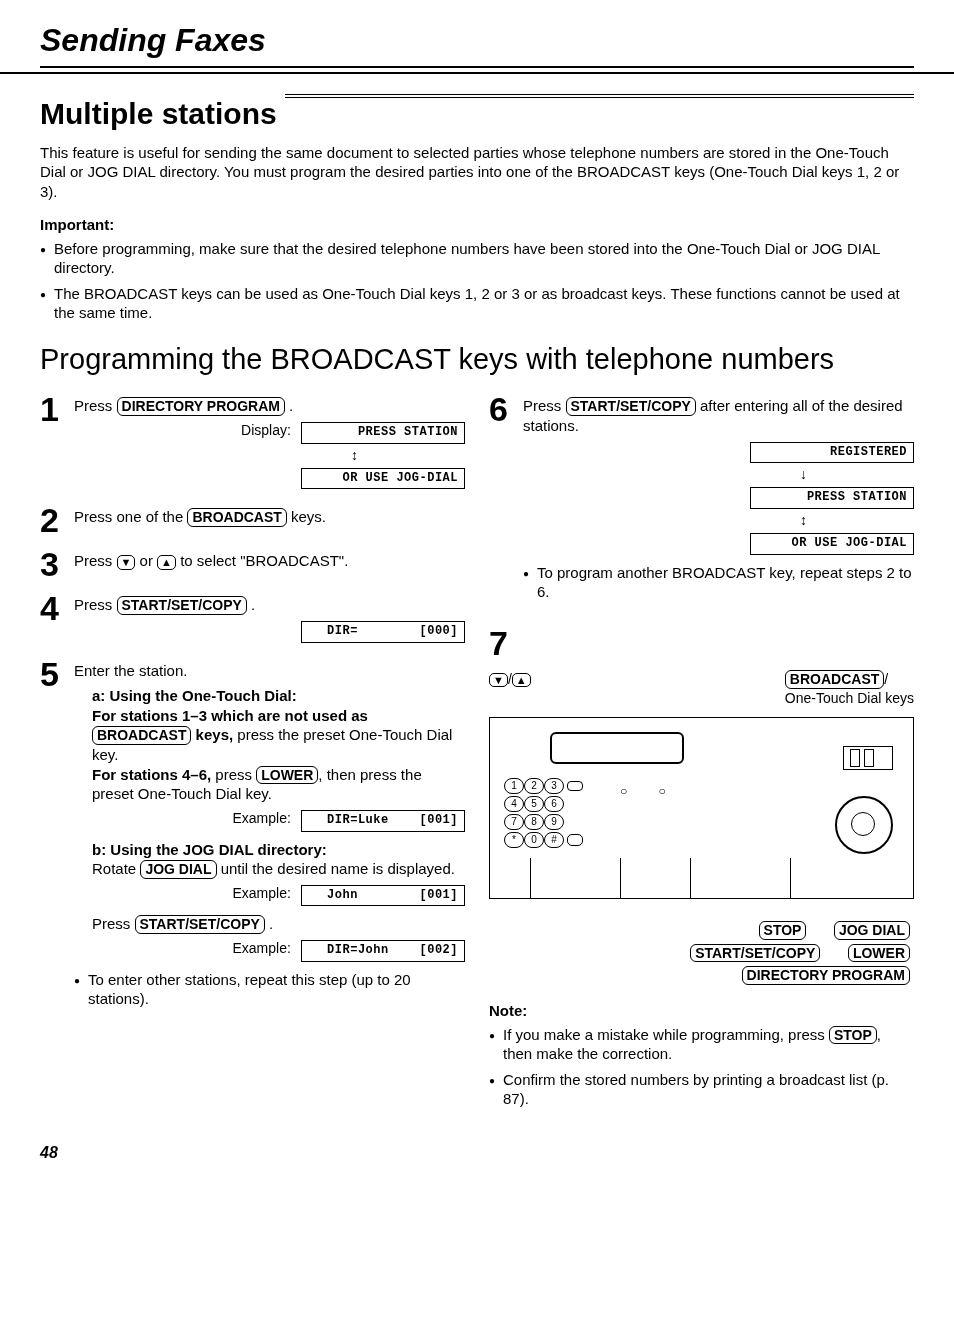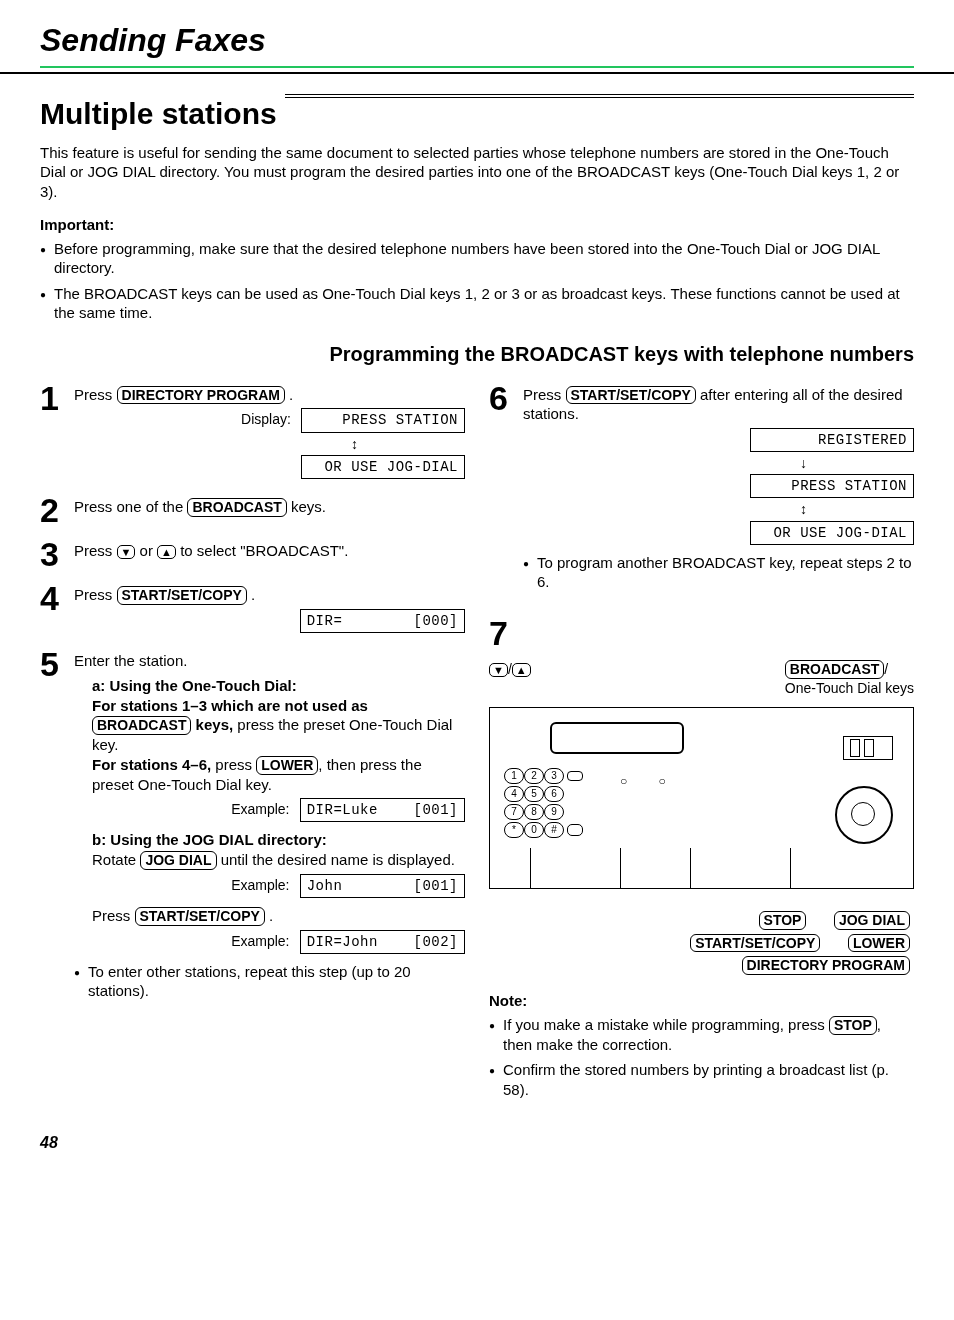--- a/index.html
+++ b/index.html
@@ -9,21 +9,21 @@
     padding: 20px 40px;
     width: 874px;
     color: #000;
     line-height: 1.3;
   }
   h1.page-title {
     font-size: 32px;
     font-weight: bold;
     font-style: italic;
     margin: 0 0 4px 0;
-    border-bottom: 2px solid #22c55e;
+    border-bottom: 2px solid #000000;
     padding-bottom: 4px;
   }
   h1.page-title::before{
     content:"";
   }
   .underline-full {
     border-bottom:2px solid #000;
     margin:0 -40px 20px -40px;
   }
   h2.section-title {
@@ -57,24 +57,23 @@
     margin-bottom:6px;
   }
   ul.bullets li::before {
     content:"●";
     position:absolute;
     left:0;
     font-size:10px;
     top:4px;
   }
   h3.subheading {
-    font-size:20px;
-    font-weight:bold;
+    font-size:29px;
+    font-weight:normal;
     margin:18px 0 14px 0;
-    text-align:right;
   }
   .columns {
     display:flex;
     gap:24px;
   }
   .col {
     flex:1;
   }
   .step {
     display:flex;
@@ -98,25 +97,26 @@
     border-radius:6px;
     padding:0 4px;
     font-weight:bold;
     font-size:14px;
     line-height:1.2;
   }
   .lcd {
     display:inline-block;
     border:1.5px solid #000;
     font-family: "Courier New", monospace;
-    font-size:14px;
+    font-size:12px;
     padding:2px 6px;
     min-width:150px;
     letter-spacing:0.5px;
     white-space:pre;
+    font-weight:bold;
   }
   .display-row {
     text-align:right;
     margin:4px 0;
   }
   .display-label {
     display:inline-block;
     margin-right:6px;
     font-size:14px;
   }
@@ -386,19 +386,19 @@
       <span class="keycap">JOG DIAL</span><br>
       <span class="keycap">START/SET/COPY</span>
       &nbsp;&nbsp;&nbsp;
       <span class="keycap">LOWER</span><br>
       <span class="keycap">DIRECTORY PROGRAM</span>
     </div>
 
     <div class="note-label">Note:</div>
     <ul class="bullets">
       <li><span>If you make a mistake while programming, press </span><span class="keycap">STOP</span><span>, then make the correction.</span></li>
-      <li>Confirm the stored numbers by printing a broadcast list (p. 58).</li>
+      <li>Confirm the stored numbers by printing a broadcast list (p. 87).</li>
     </ul>
 
   </div>
 </div>
 
 <div class="page-num">48</div>
 
 </body></html>

